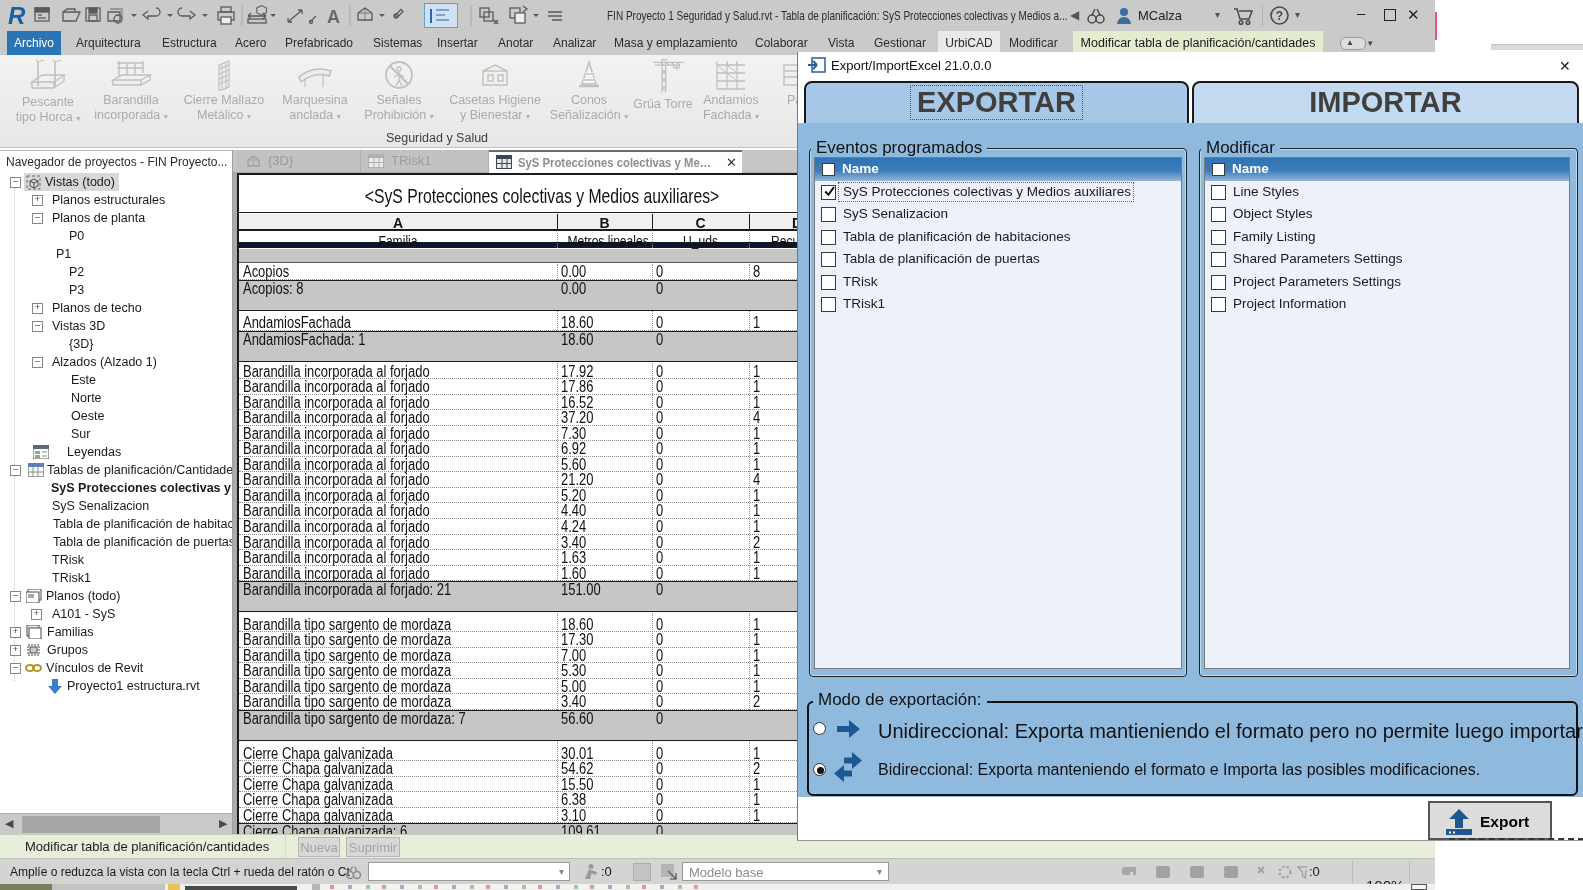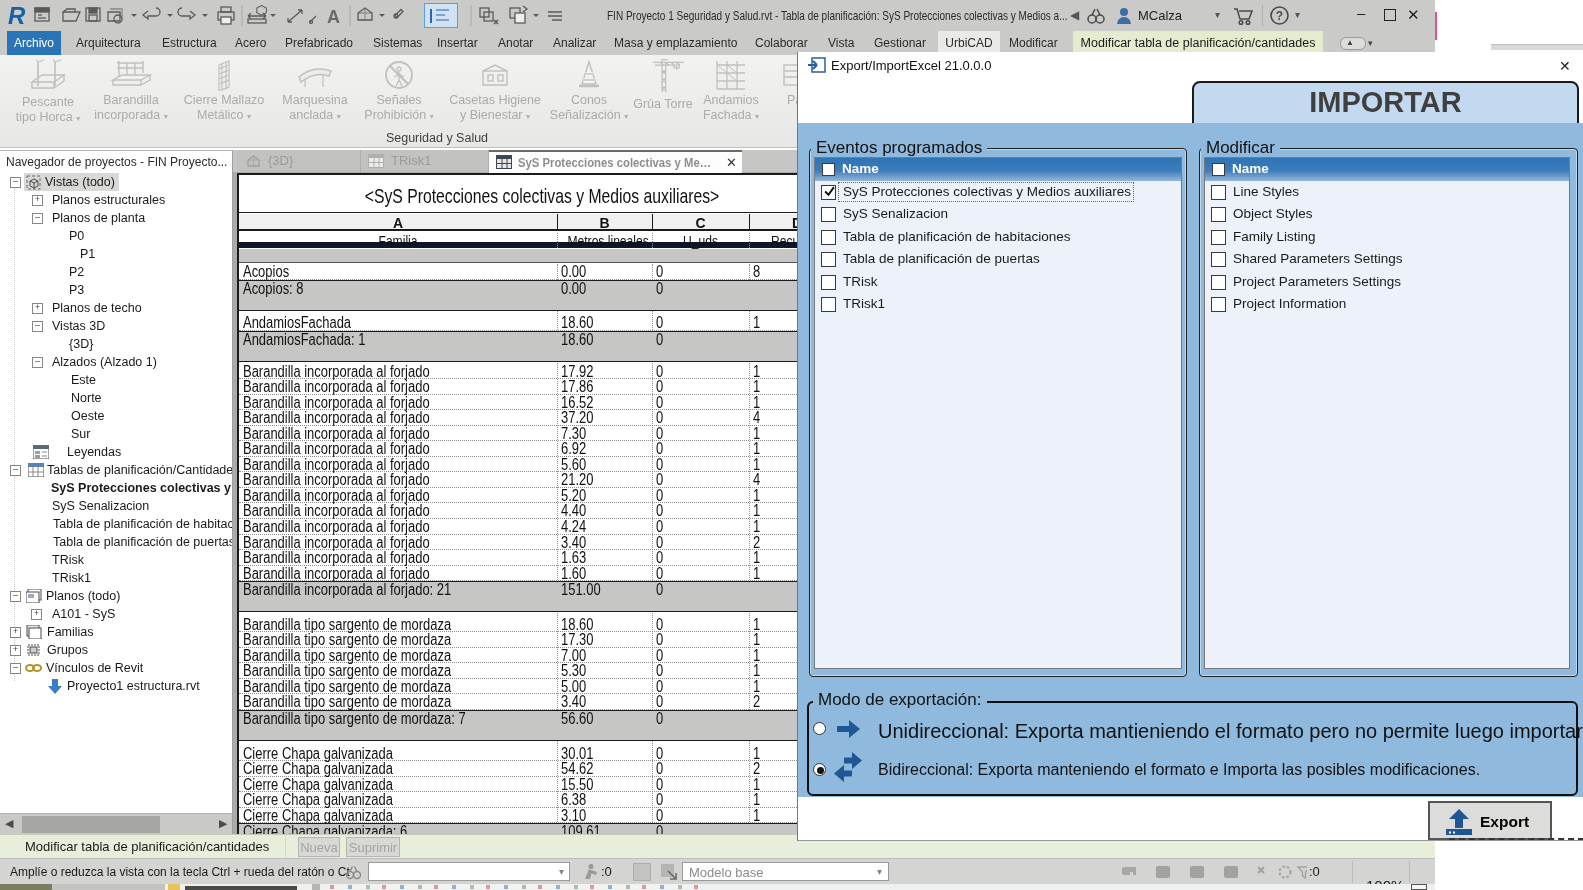--- a/index.html
+++ b/index.html
@@ -244,21 +244,21 @@
         <span class="tx" style="left:52px;">Planos estructurales</span>
       </div>
     <div class="trow" style="top:58px;">
         <div class="exp" style="left:32px;">–</div>
         <span class="tx" style="left:52px;">Planos de planta</span>
       </div>
     <div class="trow" style="top:76px;">
         <span class="tx" style="left:69px;">P0</span>
       </div>
     <div class="trow" style="top:94px;">
-        <span class="tx" style="left:80px;">P1</span>
+        <span class="tx" style="left:56px;">P1</span>
       </div>
     <div class="trow" style="top:112px;">
         <span class="tx" style="left:69px;">P2</span>
       </div>
     <div class="trow" style="top:130px;">
         <span class="tx" style="left:69px;">P3</span>
       </div>
     <div class="trow" style="top:148px;">
         <div class="exp" style="left:32px;">+</div>
         <span class="tx" style="left:52px;">Planos de techo</span>
@@ -719,20 +719,23 @@
       .lhead .lt{position:absolute;left:27px;top:3px;color:#fff;font-weight:bold;font-size:13.5px;}
     </style>
 
     <svg class="abs" style="left:9px;top:5px;" width="19" height="17" viewBox="0 0 19 17">
       <rect x="5" y="1" width="13" height="14" fill="#fff" stroke="#2a5f9e" stroke-width="1.5"></rect>
       <path d="M1 8 h9 m0 0 l-4 -4 m4 4 l-4 4" stroke="#2a5f9e" stroke-width="2" fill="none"></path>
     </svg>
     <div class="tx" style="left:33px;top:6px;font-size:13px;color:#111;">Export/ImportExcel 21.0.0.0</div>
     <div class="tx" style="left:761px;top:6px;font-size:14px;color:#222;">✕</div>
 
+    <div class="abs" style="left:6px;top:29px;width:385px;height:43px;background:#a6c8e6;border:2px solid #1a1a1a;border-bottom:1px solid #1a1a1a;border-radius:8px 8px 0 0;text-align:center;">
+      <span style="display:inline-block;margin-top:3px;padding:0 6px;font-size:29px;font-weight:bold;color:#3f3f3f;outline:1px dotted #555;">EXPORTAR</span>
+    </div>
     <div class="abs" style="left:394px;top:29px;width:387px;height:43px;background:#c2d9f0;border:2px solid #1a1a1a;border-bottom:1px solid #1a1a1a;border-radius:8px 8px 0 0;text-align:center;">
       <span style="display:inline-block;margin-top:3px;font-size:29px;font-weight:bold;color:#3f3f3f;">IMPORTAR</span>
     </div>
 
     <div class="abs" style="left:0;top:71px;width:786px;height:674px;background:#8fbade;"></div>
 
     <div class="abs" style="left:11px;top:96px;width:378px;height:529px;border:1px solid #222;border-radius:4px;box-shadow:inset 0 0 0 1px rgba(255,255,255,.45);"></div>
     <div class="glabel" style="left:13px;top:86px;">Eventos programados</div>
     <div class="abs" style="left:16px;top:105px;width:368px;height:512px;background:#edf1f9;border:1px solid #7a7a7a;">
       <div class="lhead">

